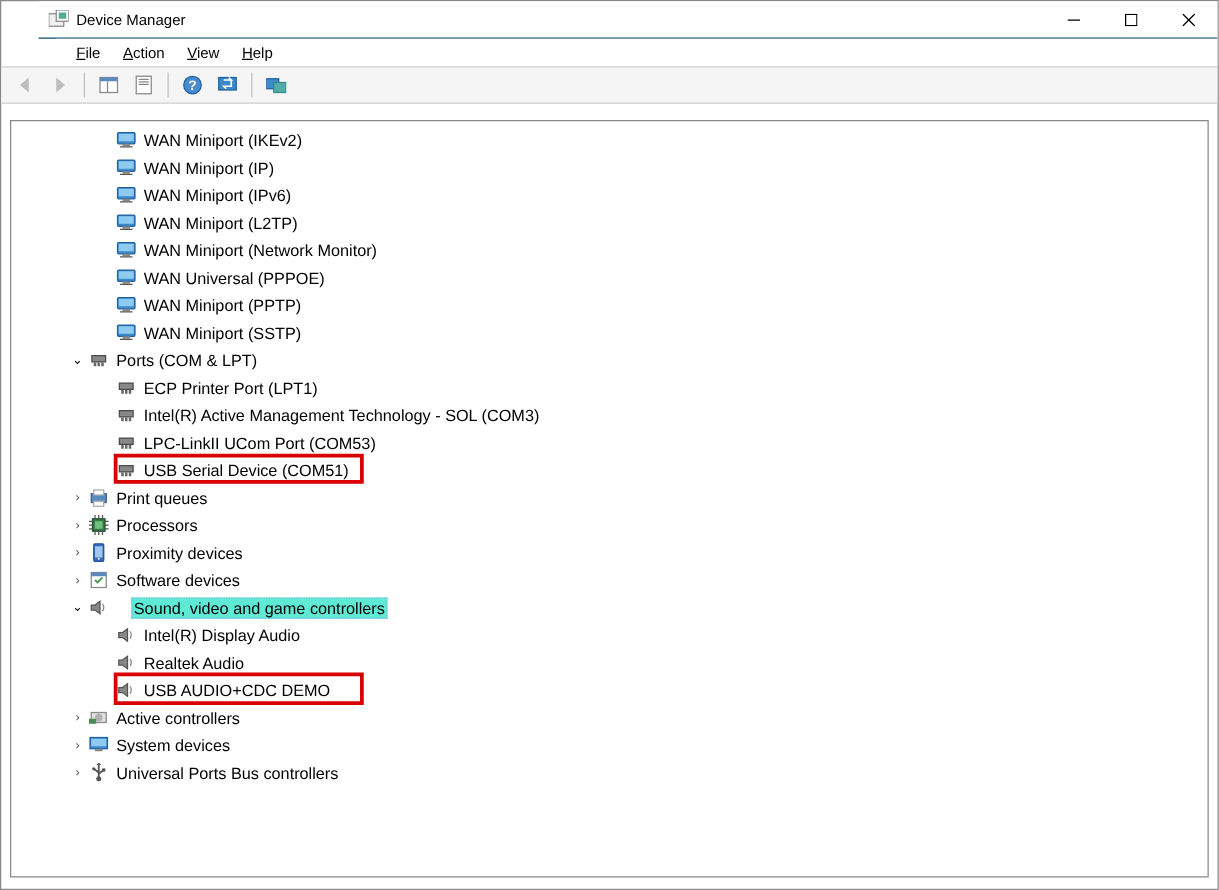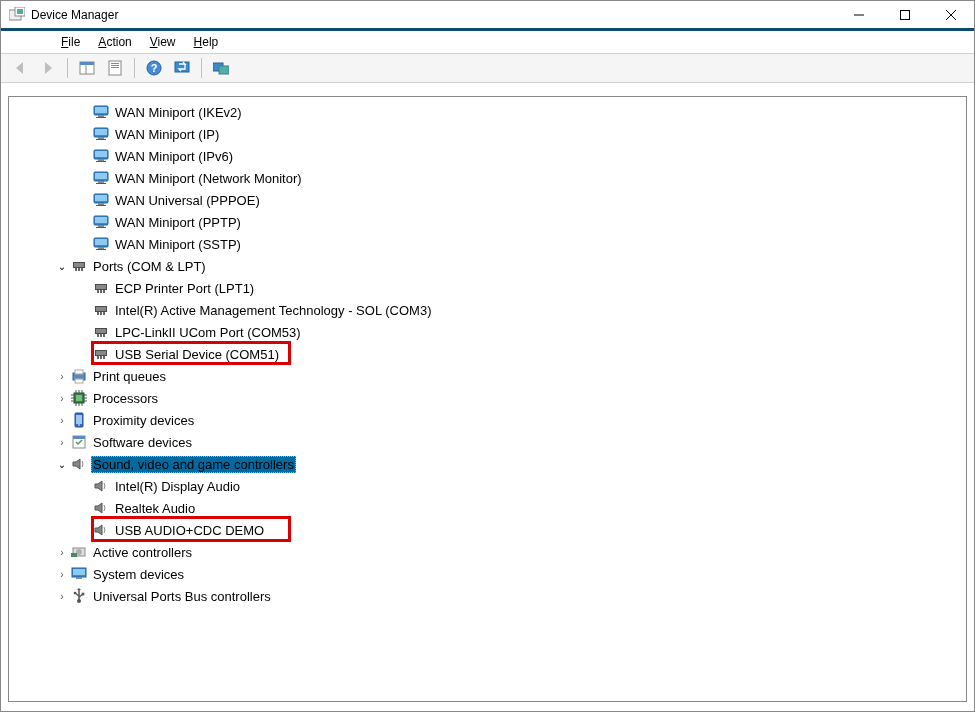--- a/index.html
+++ b/index.html
@@ -13,21 +13,22 @@
     overflow: hidden;
     border: 1px solid #888;
   }
   
   .titlebar {
     height: 30px;
     display: flex;
     align-items: center;
     padding: 0 0 0 8px;
     background: #fff;
-    border-bottom: 3px solid #0c4a6e;
+    border-bottom: 1px solid #0c4a6e;
+    margin-left: 30px;
   }
   .titlebar .title-icon { width: 16px; height: 16px; margin-right: 6px; }
   .titlebar .title { flex: 0 0 auto; font-size: 12px; }
   .titlebar .spacer { flex: 1; }
   .win-controls { display: flex; height: 100%; }
   .win-btn {
     width: 46px;
     display: flex;
     align-items: center;
     justify-content: center;
@@ -97,23 +98,24 @@
     cursor: default;
   }
   .arrow.empty { visibility: hidden; }
   .device-icon {
     width: 16px; height: 16px;
     margin-right: 4px;
     flex: 0 0 16px;
   }
   .node-label { padding: 1px 2px; font-size: 13px; }
   .node.selected .node-label {
-    background: #0369a1;
+    background: #5eead4;
     border: 1px dotted #7fb8e0;
     padding: 0 1px;
+    margin-left: 14px;
   }
   .highlight-box {
     position: absolute;
     border: 3px solid #d80000;
     left: 82px;
     height: 24px;
     pointer-events: none;
   }
   .indent-1 { padding-left: 44px; }
   .indent-2 { padding-left: 66px; }
@@ -337,20 +339,29 @@
         </span>
       <span class="node-label">WAN Miniport (IPv6)</span>
     </div>
     <div class="node indent-2">
       <span class="arrow empty">▶</span>
       <span class="device-icon">
           <svg width="16" height="16">
             <use href="#icon-monitor"></use>
           </svg>
         </span>
+      <span class="node-label">WAN Miniport (L2TP)</span>
+    </div>
+    <div class="node indent-2">
+      <span class="arrow empty">▶</span>
+      <span class="device-icon">
+          <svg width="16" height="16">
+            <use href="#icon-monitor"></use>
+          </svg>
+        </span>
       <span class="node-label">WAN Miniport (Network Monitor)</span>
     </div>
     <div class="node indent-2">
       <span class="arrow empty">▶</span>
       <span class="device-icon">
           <svg width="16" height="16">
             <use href="#icon-monitor"></use>
           </svg>
         </span>
       <span class="node-label">WAN Universal (PPPOE)</span>

